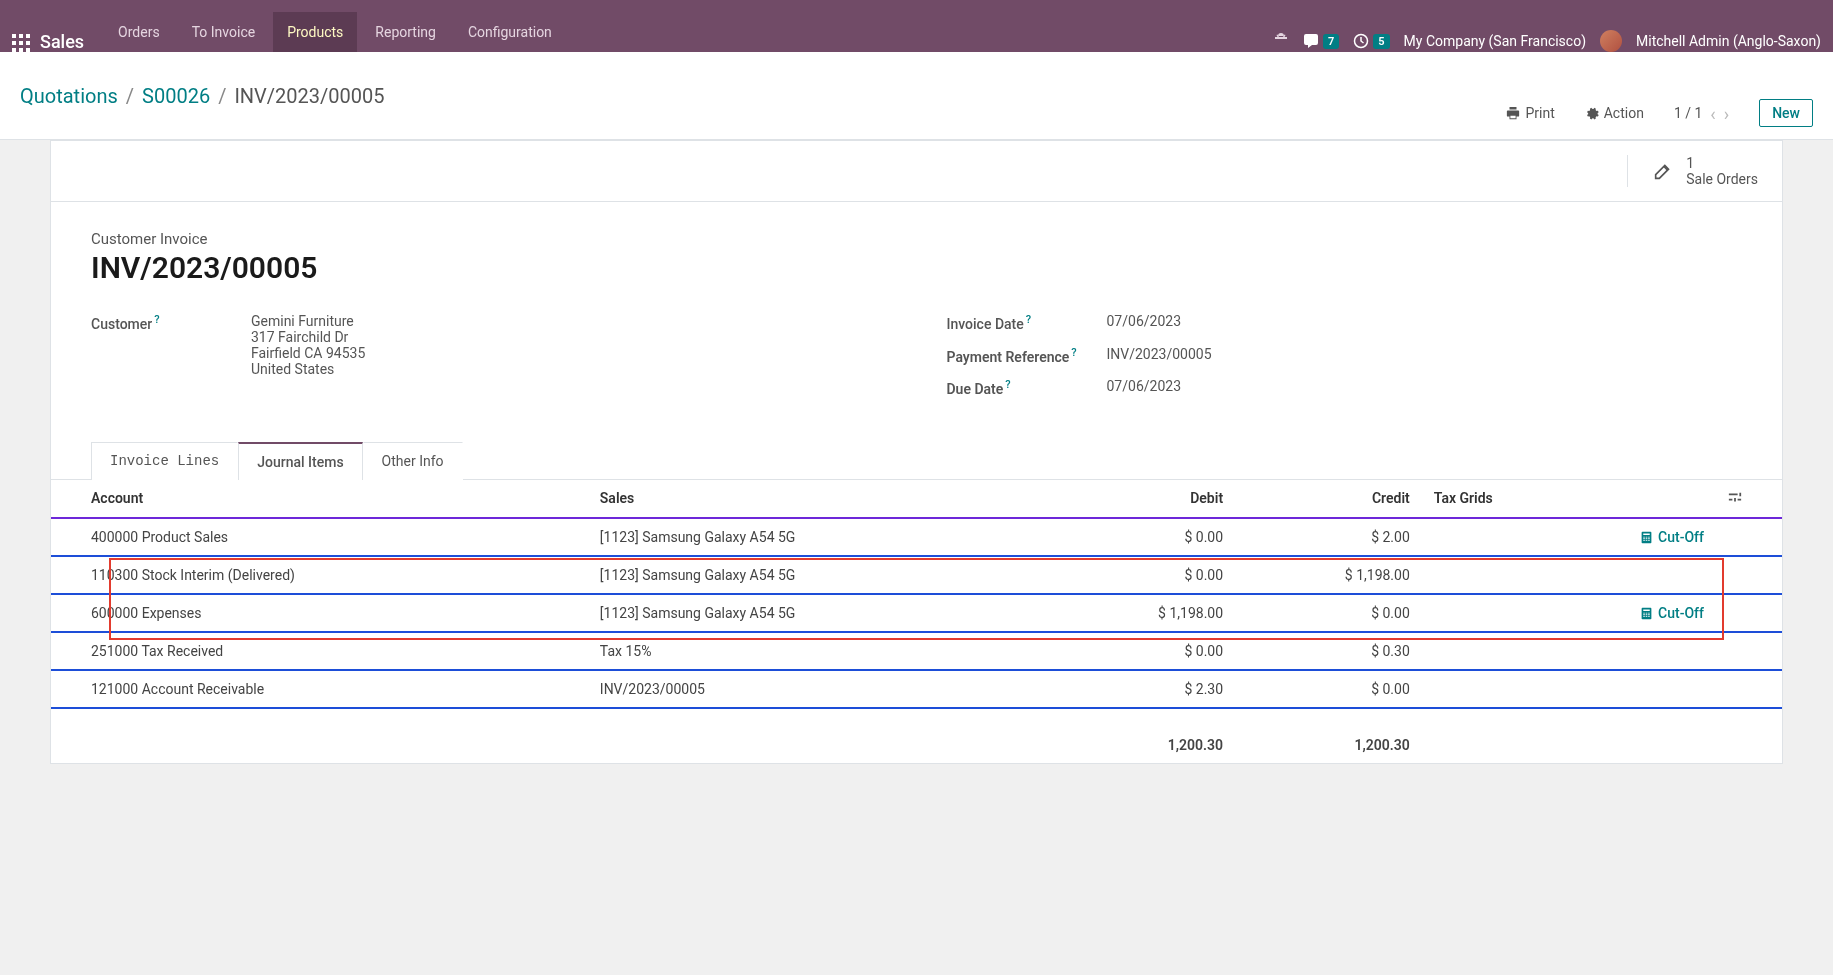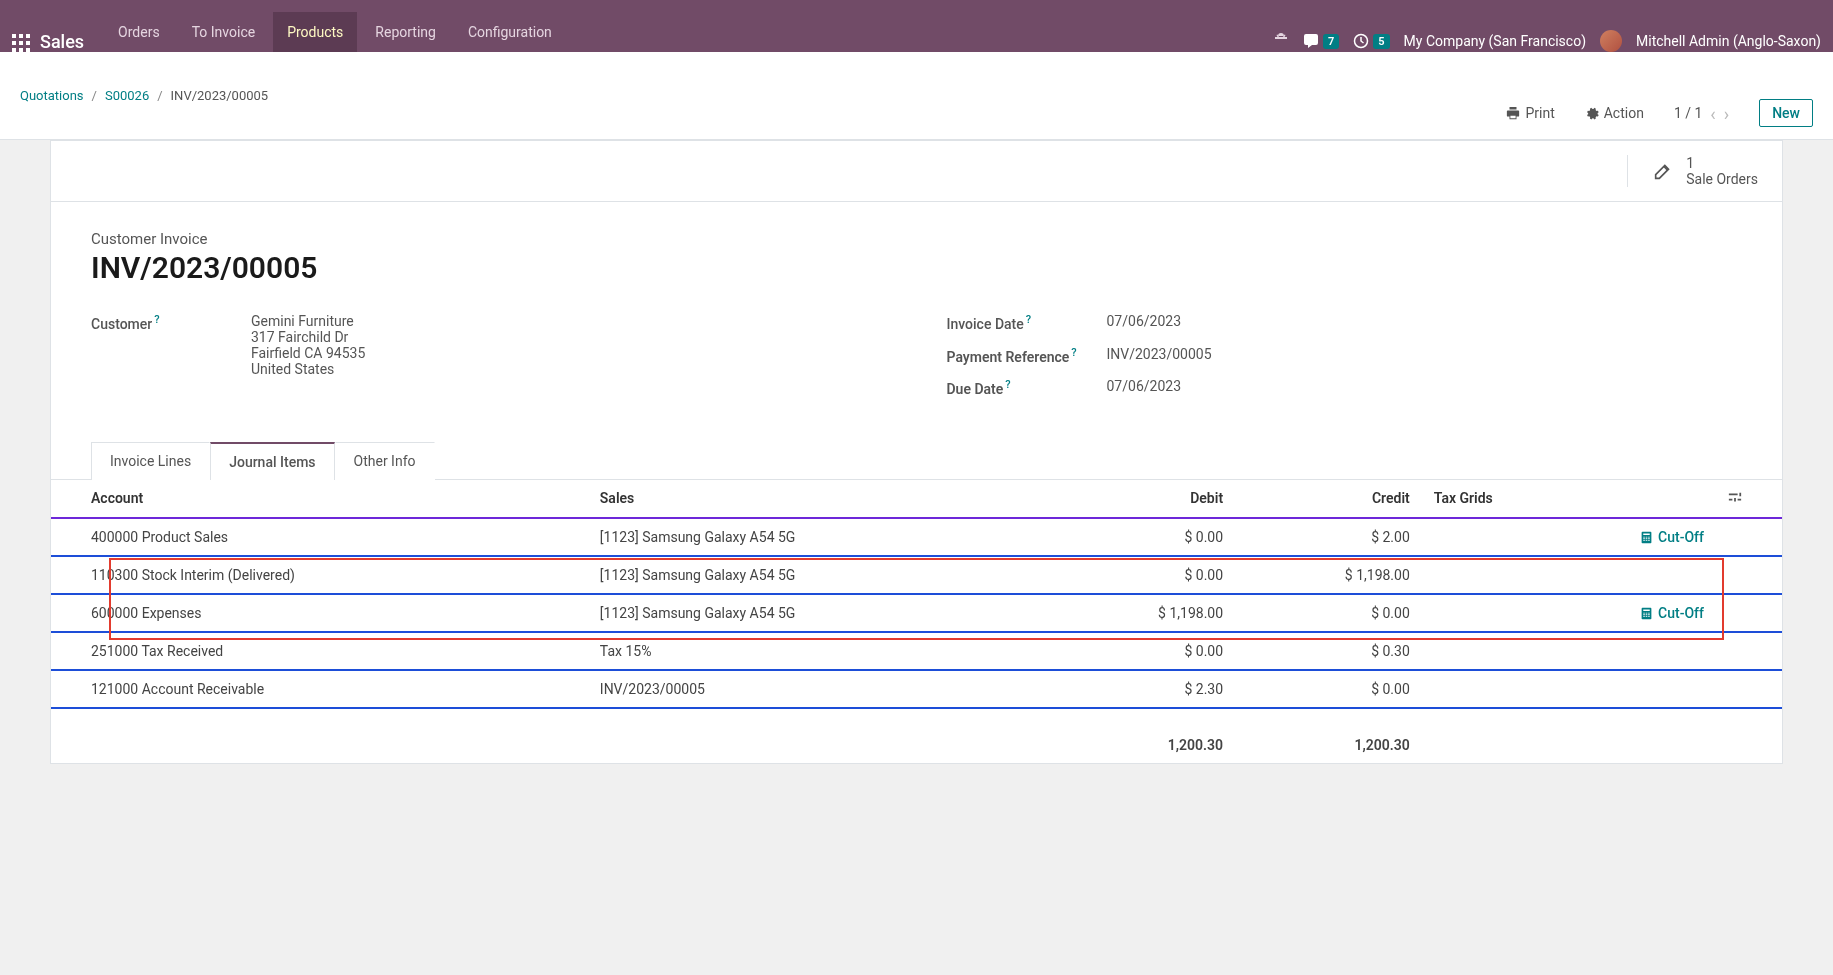--- a/index.html
+++ b/index.html
@@ -11,21 +11,21 @@
 .nav { display: flex; gap: 4px; }
 .nav-item { padding: 12px 14px; color: #e5d5e0; cursor: pointer; }
 .nav-item.active { background: #5c3b53; color: #fef9c3; }
 .topbar-right { margin-left: auto; display: flex; align-items: center; gap: 14px; }
 .badge-item { display: flex; align-items: center; gap: 4px; position: relative; }
 .badge { background: #017e84; color: #fff; border-radius: 3px; font-size: 11px; padding: 1px 5px; font-weight: 600; }
 .avatar { width: 22px; height: 22px; border-radius: 50%; background: linear-gradient(135deg,#d08060,#b05040); display:inline-block; }
 .company, .user { font-size: 14px; color: #fff; }
 
 .controlbar { background: #fff; border-bottom: 1px solid #dee2e6; display: flex; align-items: center; padding: 12px 20px; }
-.breadcrumb { font-size: 13px; display: flex; align-items: center; gap: 8px; }
+.breadcrumb { font-size: 20px; display: flex; align-items: center; gap: 8px; }
 .breadcrumb .link { color: #017e84; cursor: pointer; }
 .breadcrumb .sep { color: #888; }
 .breadcrumb .current { color: #555; }
 .controlbar-right { margin-left: auto; display: flex; align-items: center; gap: 30px; margin-top: 35px; }
 .ctrl-btn { color: #555; cursor: pointer; display: flex; align-items: center; gap: 5px; }
 .pager { color: #555; display: flex; align-items: center; gap: 8px; }
 .pager-arrow { color: #bbb; cursor: pointer; font-size: 18px; }
 .new-btn { border: 1px solid #017e84; color: #017e84; padding: 5px 12px; cursor: pointer; font-weight: 500; border-radius: 2px; }
 
 .page-wrap { padding: 0 50px; }
@@ -45,21 +45,21 @@
 .field-val { color: #555; }
 .field-val .addr-line { display: block; }
 .journal-row .field-val { display: flex; align-items: center; gap: 12px; }
 .curr-sep { color: #555; }
 .curr { color: #017e84; }
 
 .tabs { display: flex; margin-top: 30px; border-bottom: 1px solid #dee2e6; margin-left: -40px; margin-right: -40px; padding-left: 40px; }
 .tab { padding: 10px 18px; color: #555; cursor: pointer; border: 1px solid transparent; border-bottom: none; position: relative; top: 1px; background: #fff; }
 .tab.active { border-color: #dee2e6; border-top: 2px solid #714b67; font-weight: 500; }
 .tab:not(.active) { border-color: #dee2e6 transparent transparent transparent; }
-.tab:first-child { border-left-color: #dee2e6; }
+.tab:first-child { border-left-color: #dee2e6; font-family: Liberation Mono, monospace; }
 
 .jtable { width: 100%; border-collapse: collapse; margin-left: -40px; margin-right: -40px; width: calc(100% + 80px); }
 .jtable th, .jtable td { padding: 10px 12px; text-align: left; }
 .jtable th { font-weight: 600; color: #333; border-bottom: 2px solid #6d28d9; }
 .jtable td { border-bottom: 2px solid #1d4ed8; color: #444; }
 .jtable .num { text-align: right; }
 .jtable th:first-child, .jtable td:first-child { padding-left: 40px; }
 .jtable th:last-child, .jtable td:last-child { padding-right: 40px; text-align: right; }
 .cutoff { color: #017e84; cursor: pointer; font-weight: 500; }
 .cutoff svg { vertical-align: -2px; margin-right: 2px; }

